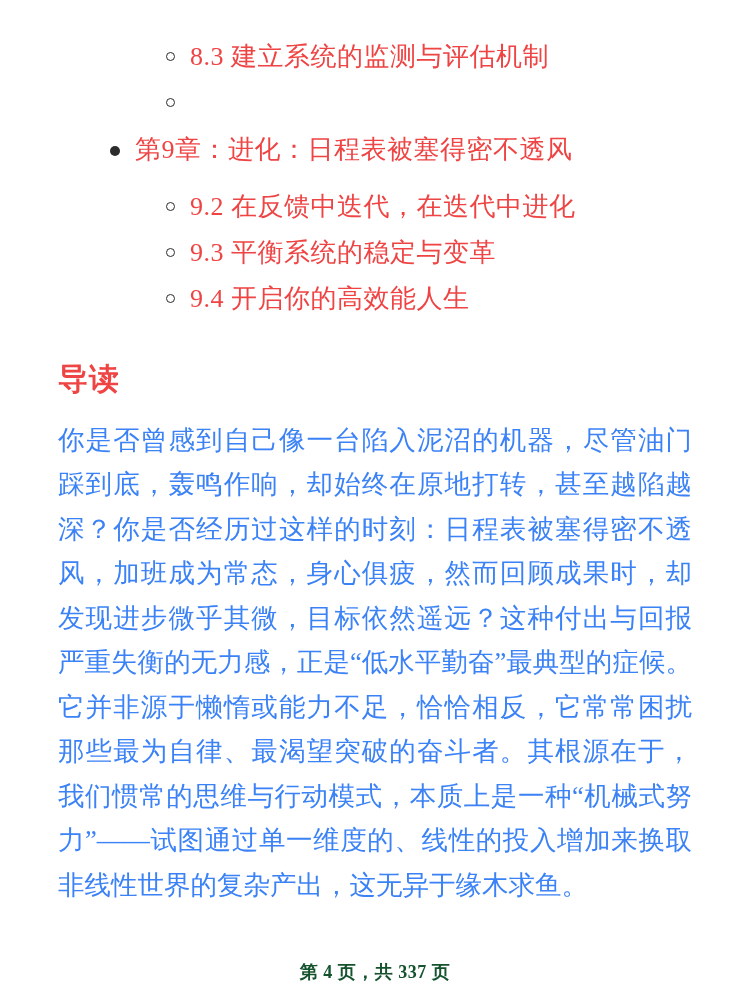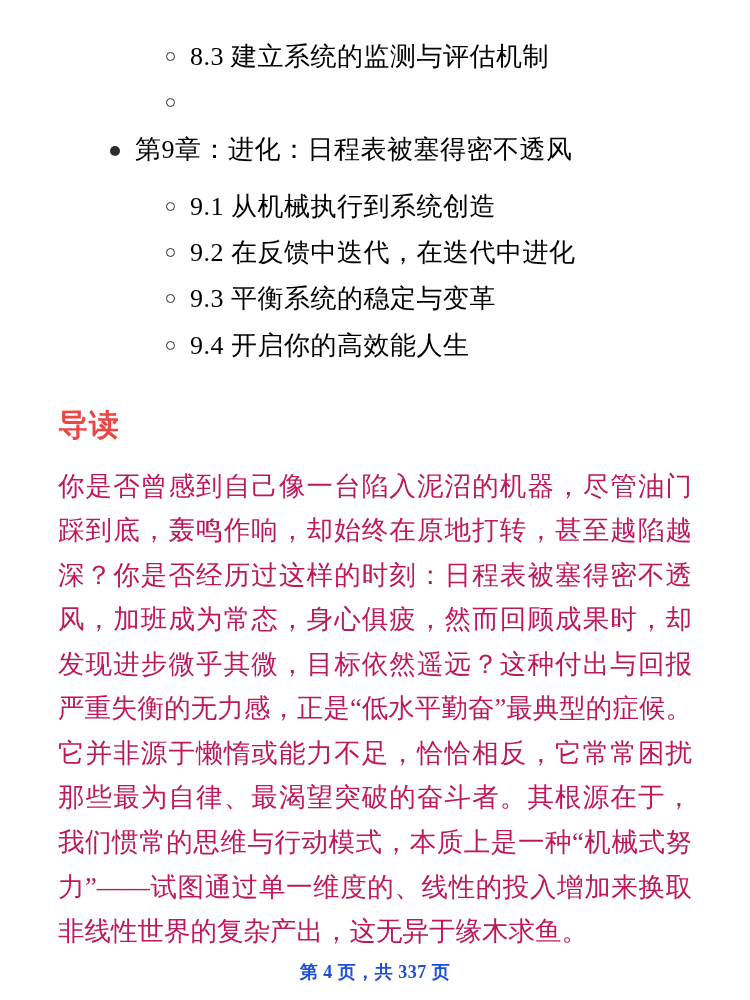--- a/index.html
+++ b/index.html
@@ -57,56 +57,56 @@
     height: 10px;
     background: #2b2b2b;
     border-radius: 50%;
     margin-top: 13px;
     margin-right: 15px;
   }
   .toc-text {
     font-size: 26px;
     line-height: 1.32;
     letter-spacing: 0.5px;
-    color: #000000;
+    color: #ef4444;
   }
   .toc-l1 .toc-text {
     font-size: 26px;
   }
 
   
   .section-heading {
     margin: 42px 0 18px 0;
     font-size: 30px;
     font-weight: bold;
     color: #ef4444;
     letter-spacing: 1px;
   }
 
   
   .body-para {
     font-size: 26.5px;
     line-height: 1.68;
     text-align: justify;
     text-justify: inter-ideograph;
-    color: #be185d;
+    color: #3b82f6;
     margin: 0;
     letter-spacing: 0px;
   }
 
   
   .footer {
     position: absolute;
     left: 0;
     right: 0;
     bottom: 16px;
     text-align: center;
     font-size: 18px;
     font-weight: bold;
-    color: #1d4ed8;
+    color: #14532d;
     letter-spacing: 0.5px;
     font-family: "Liberation Serif", "DejaVu Serif", serif;
   }
 </style>
 </head>
 <body>
 
 <div class="page">
 
   <ul class="toc">
@@ -118,24 +118,20 @@
 
     <li class="toc-l2">
       <span class="bullet-hollow"></span>
     </li>
 
     <li class="toc-l1">
       <span class="bullet-solid"></span>
       <span class="toc-text">第9章：进化：日程表被塞得密不透风</span>
     </li>
 
-    <li class="toc-l2">
-      <span class="bullet-hollow"></span>
-      <span class="toc-text">9.1 从机械执行到系统创造</span>
-    </li>
 
     <li class="toc-l2">
       <span class="bullet-hollow"></span>
       <span class="toc-text">9.2 在反馈中迭代，在迭代中进化</span>
     </li>
 
     <li class="toc-l2">
       <span class="bullet-hollow"></span>
       <span class="toc-text">9.3 平衡系统的稳定与变革</span>
     </li>

